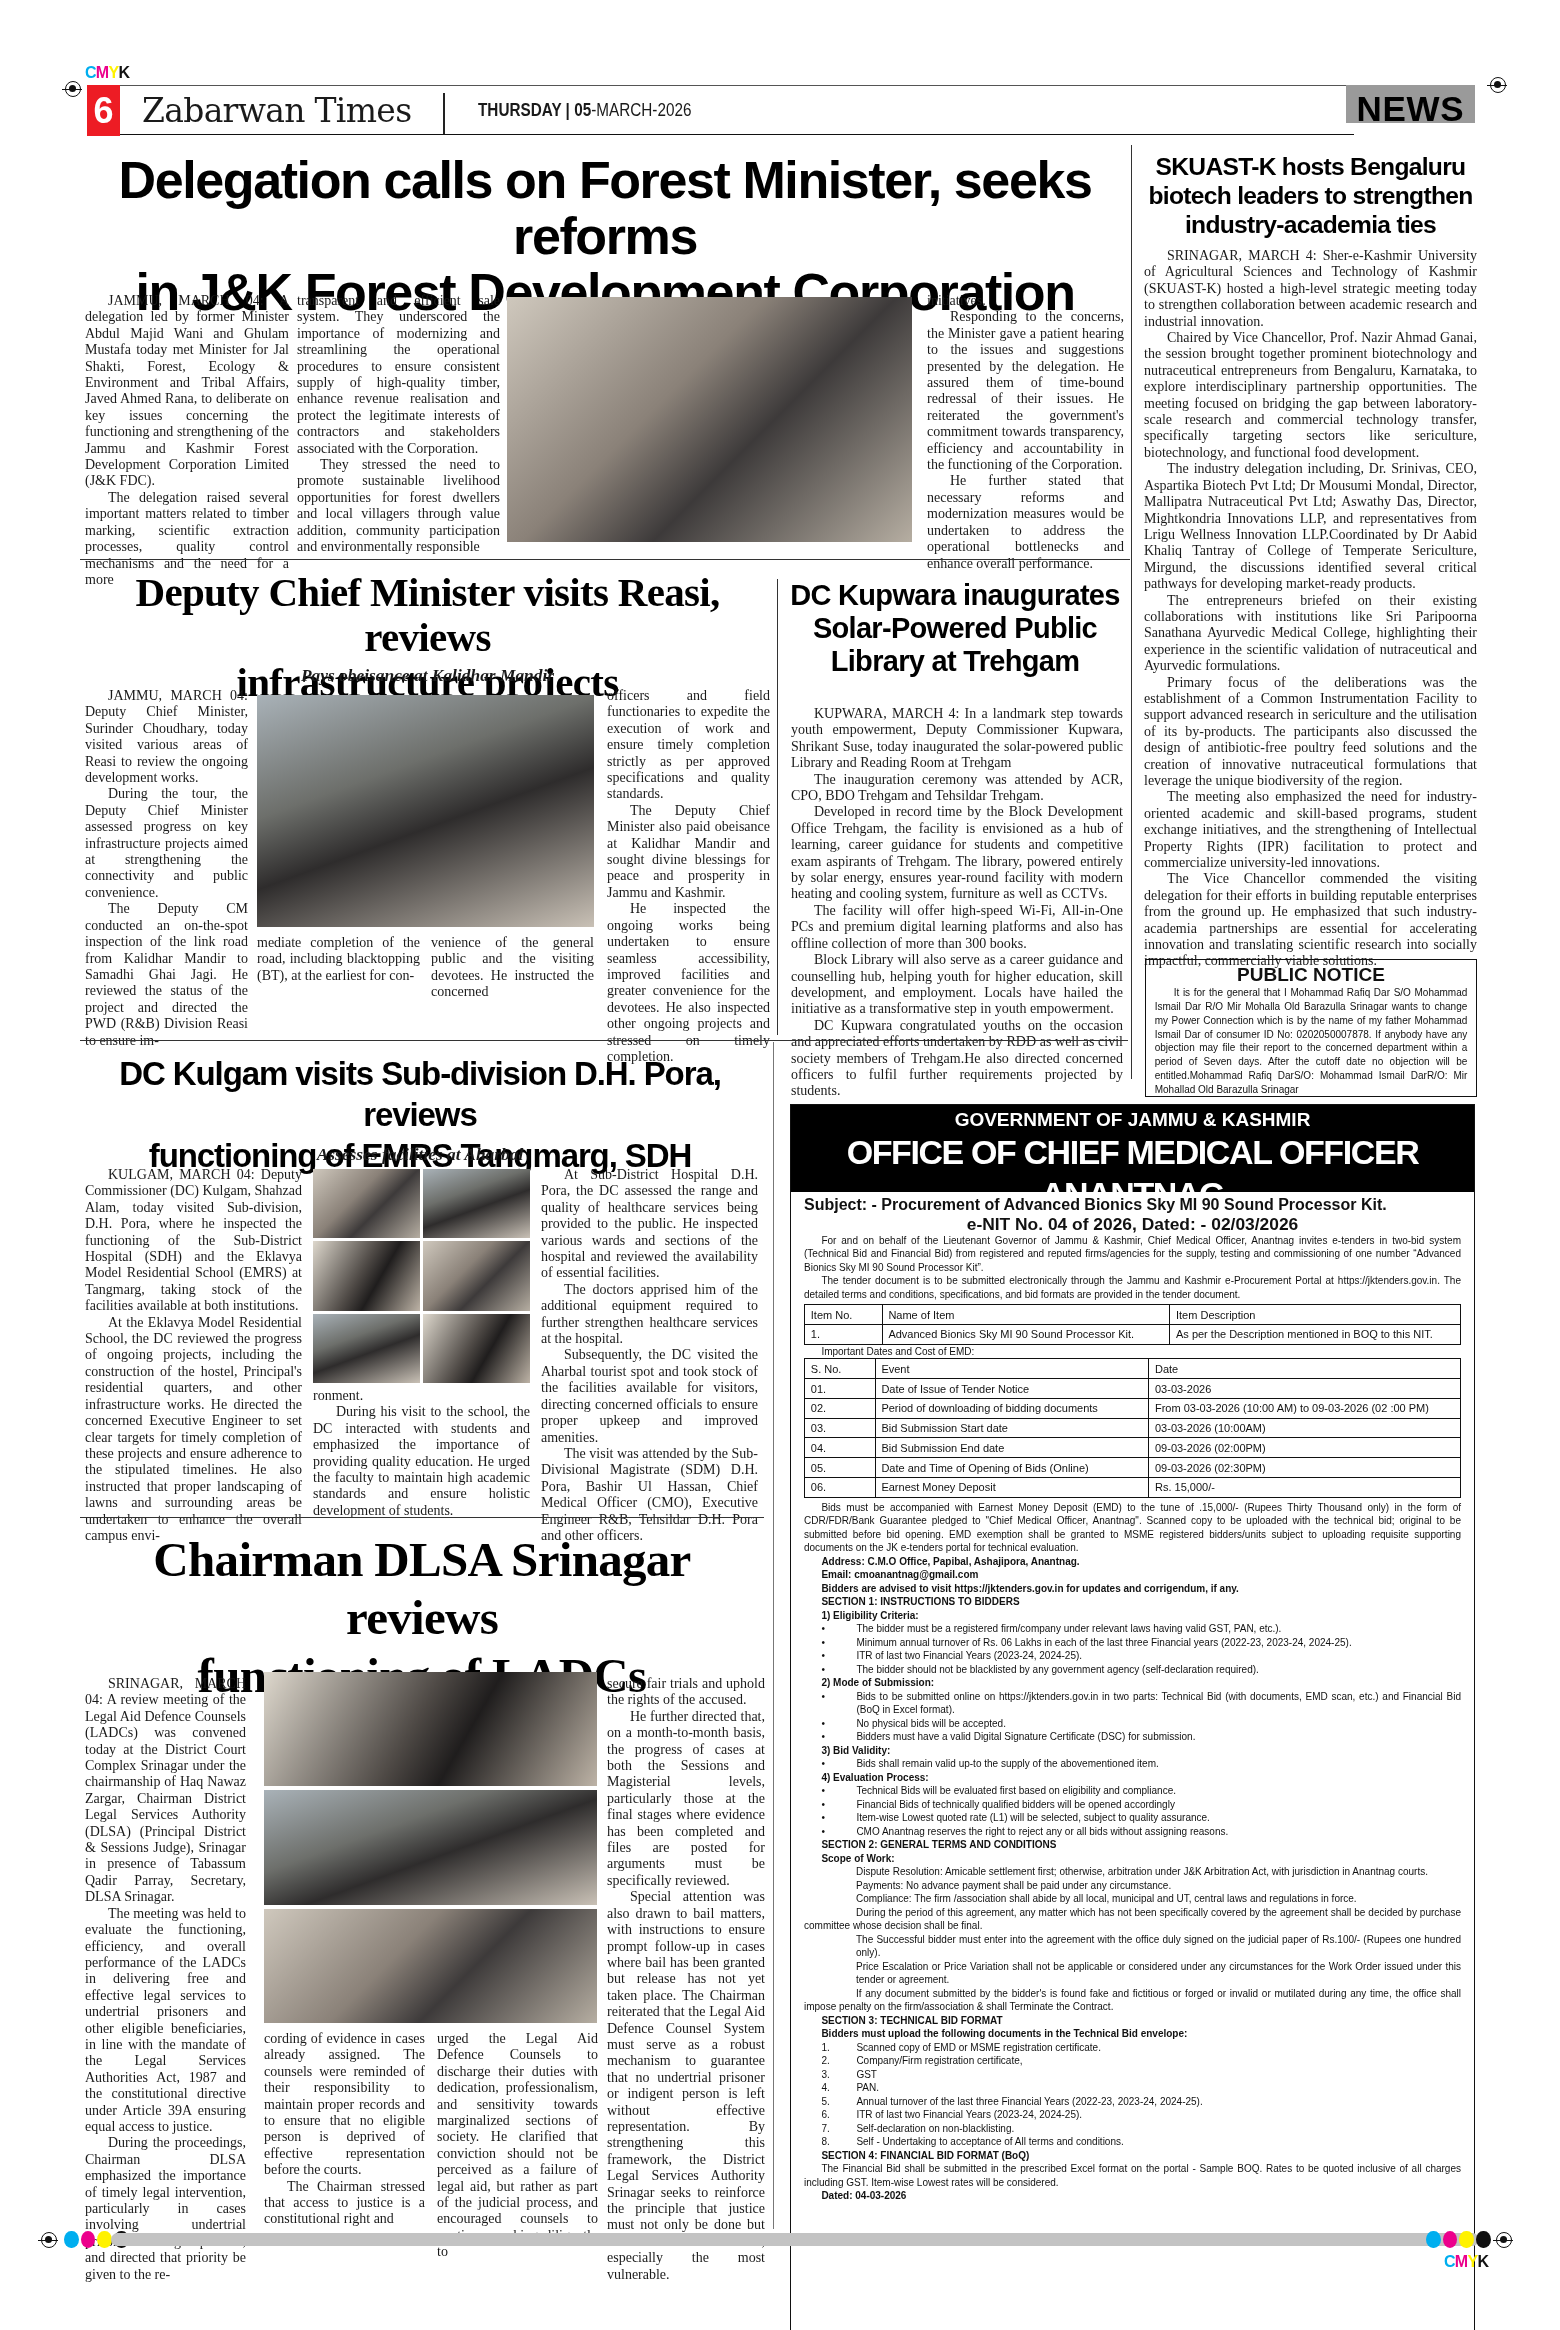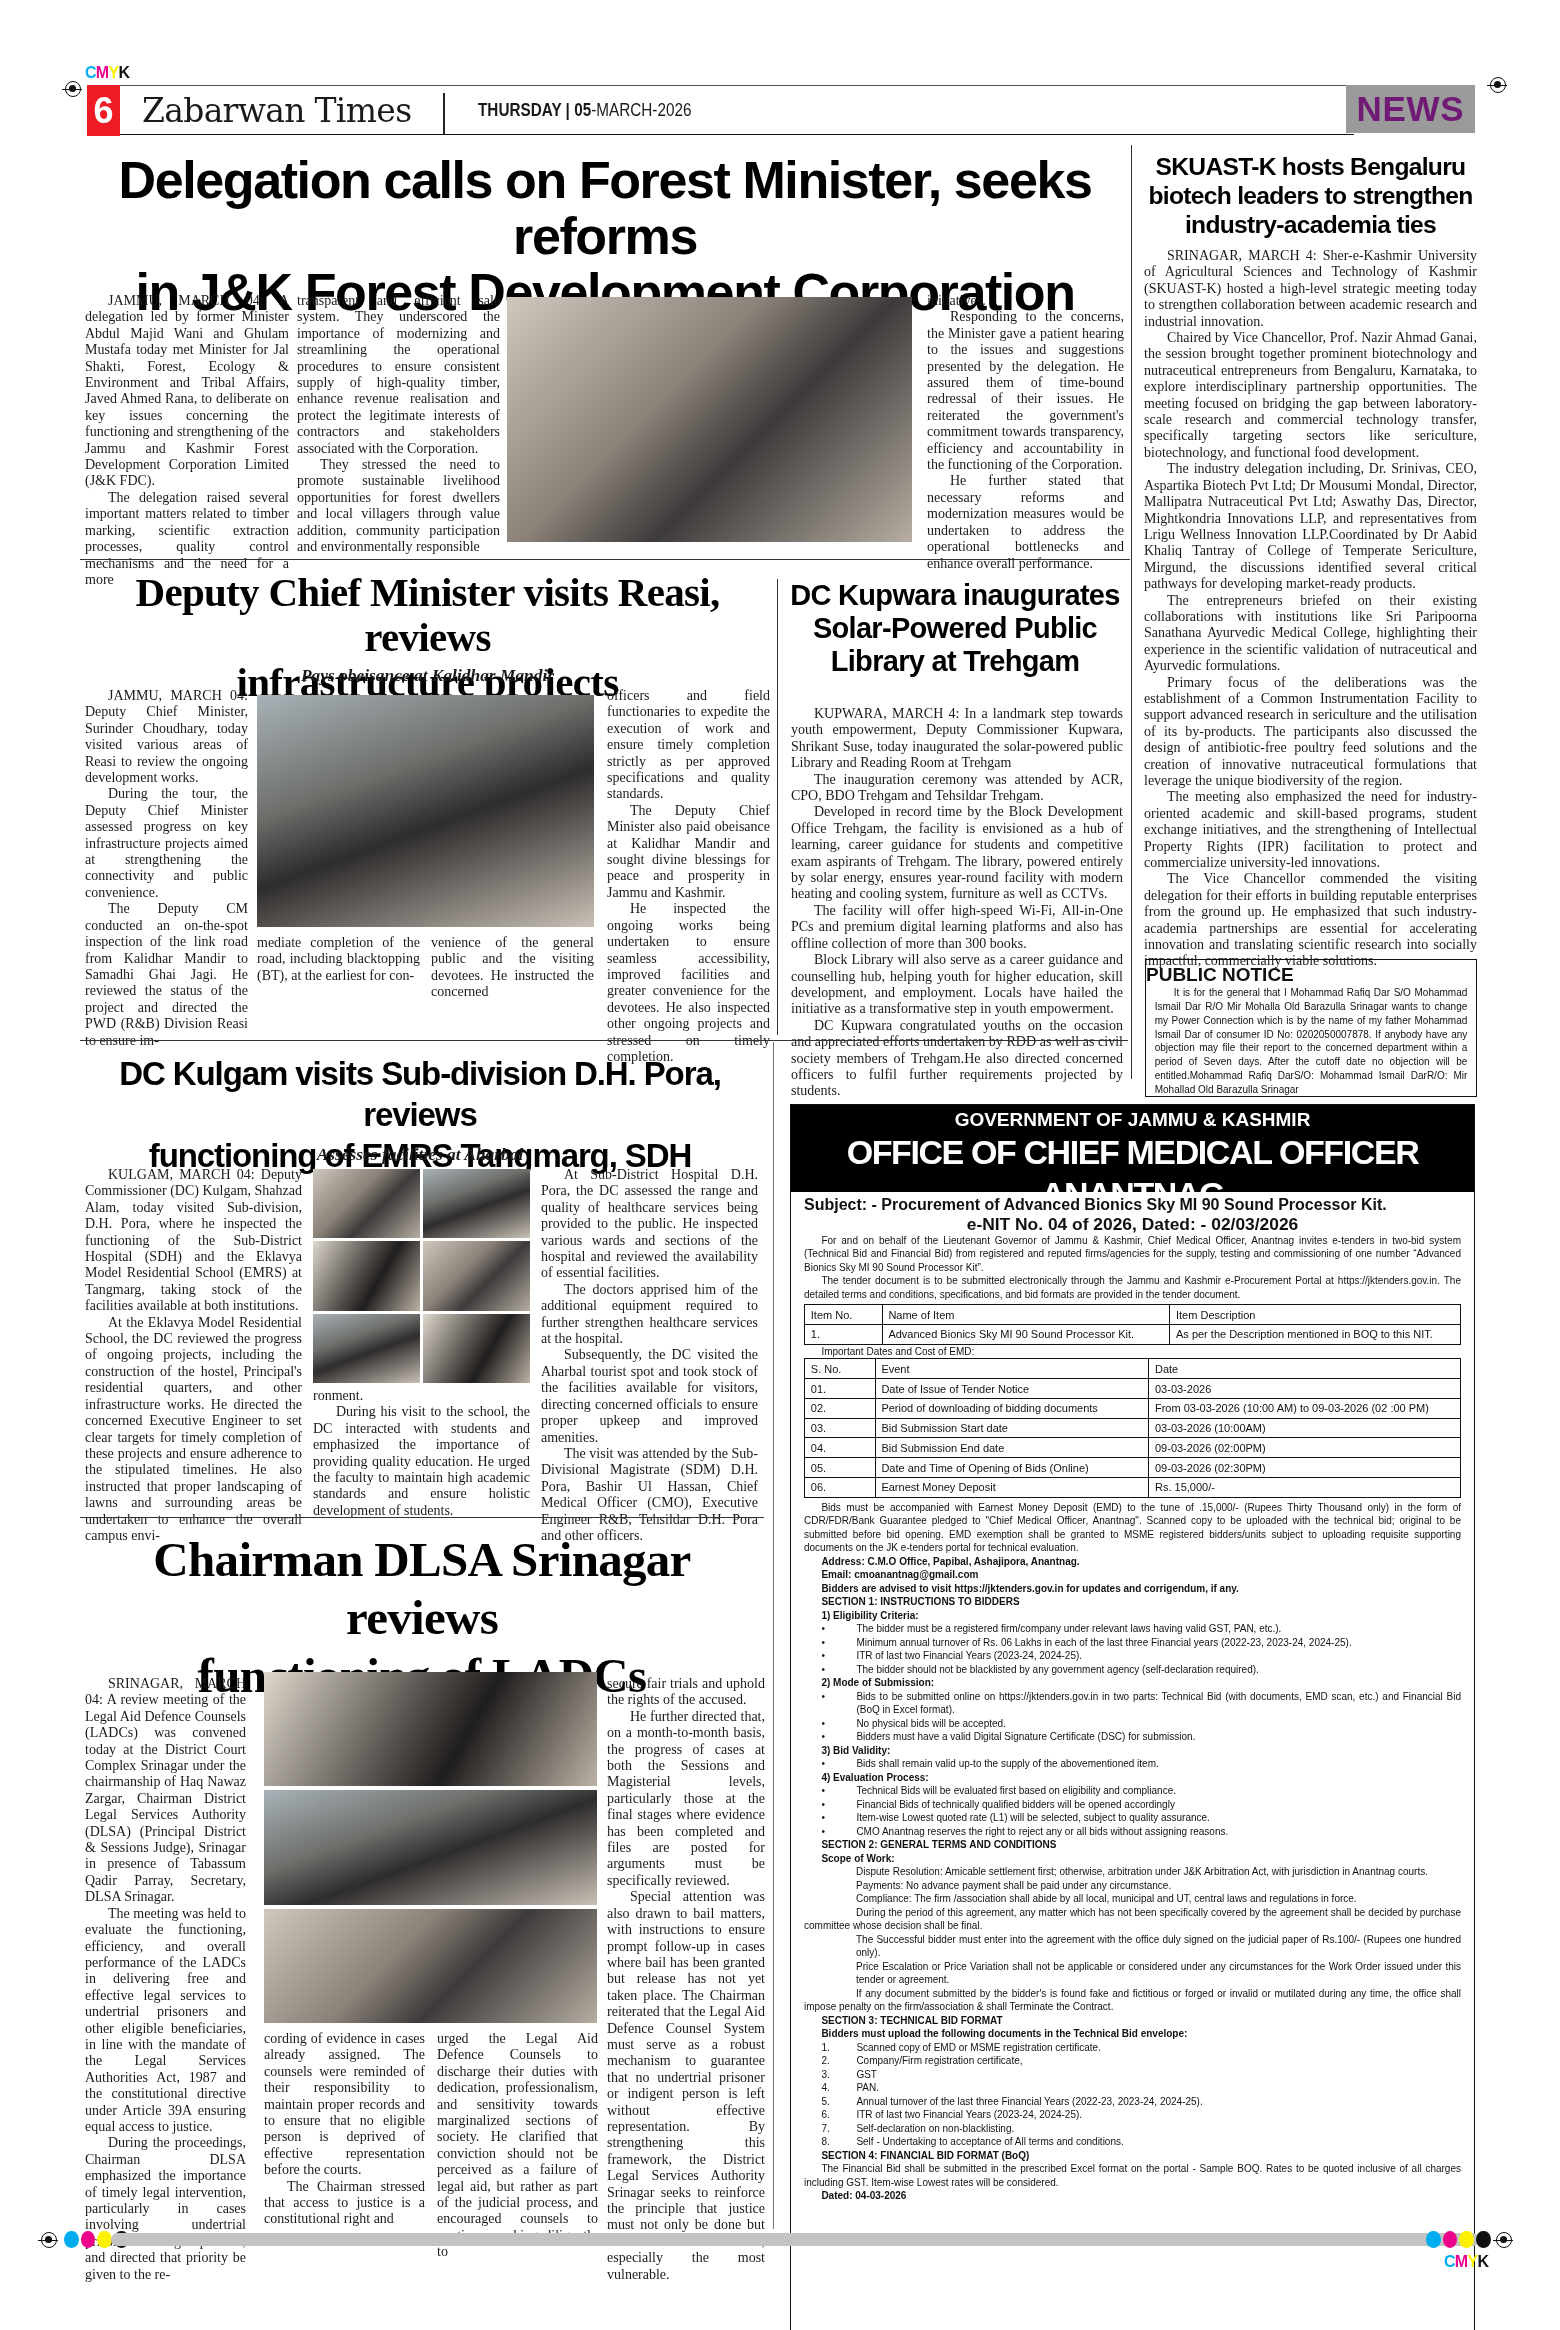--- a/index.html
+++ b/index.html
@@ -11,21 +11,21 @@
   .cmyk{font-family:"Liberation Sans",sans-serif;font-weight:bold;font-size:16px;letter-spacing:-0.7px;}
   .cmyk .c{color:#00aeef}.cmyk .m{color:#ec008c}.cmyk .y{color:#fff200}.cmyk .k{color:#111}
   .dots span{display:inline-block;width:14.5px;height:17.4px;border-radius:50%;margin-right:2.2px;}
   .bar{background:#c3c3c3;height:13px;border-radius:6.5px;}
   .masthead{left:87px;top:85px;width:1267px;height:48px;border-top:1.4px solid #555;border-bottom:1.4px solid #111;}
   .pageno{left:87px;top:85px;width:33px;height:51px;background:#ed1c24;color:#fff;font-family:"Liberation Sans",sans-serif;font-weight:bold;font-size:36px;text-align:center;line-height:51px;}
   .paper{left:142px;top:85px;font-family:"DejaVu Serif",serif;font-weight:normal;font-size:33px;line-height:51px;letter-spacing:-0.7px;}
   .vsep{left:443px;top:93px;width:2.2px;height:41px;background:#222;}
   .dateline{left:478px;top:85px;font-family:"Liberation Sans",sans-serif;font-weight:bold;font-size:18px;line-height:51px;transform:scaleX(.85);transform-origin:left;}
   .dateline .thin{font-weight:normal;}
-  .news{left:1346px;top:85px;width:129px;height:48px;background:#9a9a9a;color:#701a75;font-family:"Liberation Sans",sans-serif;font-weight:bold;font-size:35px;text-align:center;line-height:48px;letter-spacing:0.7px;}
+  .news{left:1346px;top:85px;width:129px;height:38px;background:#9a9a9a;color:#000000;font-family:"Liberation Sans",sans-serif;font-weight:bold;font-size:35px;text-align:center;line-height:48px;letter-spacing:0.7px;}
   .hl{font-family:"Liberation Sans",sans-serif;font-weight:bold;color:#000;text-align:center;line-height:1.08;}
   .serif-hl{font-family:"Liberation Serif",serif;font-weight:bold;color:#000;text-align:center;line-height:1.1;}
   .deck{font-family:"Liberation Serif",serif;font-style:italic;font-weight:bold;text-align:center;font-size:17.4px;}
   .body{font-family:"Liberation Serif",serif;font-size:14px;line-height:16.4px;text-align:justify;hyphens:auto;}
   .body p{margin:0;text-indent:23px;}
   .photo{background:linear-gradient(135deg,#cfc8bd 0%,#8a8178 40%,#3d3a3a 60%,#b6aea2 100%);}
   .photo.b{background:linear-gradient(160deg,#a9b2b8 0%,#6d6f6b 35%,#2e2c2c 55%,#c9c1b6 100%);}
   .photo.c{background:linear-gradient(120deg,#ded8cd 0%,#4f4a46 45%,#1f1d1d 60%,#bdb3a6 100%);}
   .rule-v{background:#333;width:1.4px;}
   .rule-h{background:#333;height:1.4px;}
@@ -84,21 +84,21 @@
   <p>SRINAGAR, MARCH 4: Sher-e-Kashmir University of Agricultural Sciences and Technology of Kashmir (SKUAST-K) hosted a high-level strategic meeting today to strengthen collaboration between academic research and industrial innovation.</p>
     <p>Chaired by Vice Chancellor, Prof. Nazir Ahmad Ganai, the session brought together prominent biotechnology and nutraceutical entrepreneurs from Bengaluru, Karnataka, to explore interdisciplinary partnership opportunities. The meeting focused on bridging the gap between laboratory-scale research and commercial technology transfer, specifically targeting sectors like sericulture, biotechnology, and functional food development.</p>
     <p>The industry delegation including, Dr. Srinivas, CEO, Aspartika Biotech Pvt Ltd; Dr Mousumi Mondal, Director, Mallipatra Nutraceutical Pvt Ltd; Aswathy Das, Director, Mightkondria Innovations LLP, and representatives from Lrigu Wellness Innovation LLP.Coordinated by Dr Aabid Khaliq Tantray of College of Temperate Sericulture, Mirgund, the discussions identified several critical pathways for developing market-ready products.</p>
     <p>The entrepreneurs briefed on their existing collaborations with institutions like Sri Paripoorna Sanathana Ayurvedic Medical College, highlighting their experience in the scientific validation of nutraceutical and Ayurvedic formulations.</p>
     <p>Primary focus of the deliberations was the establishment of a Common Instrumentation Facility to support advanced research in sericulture and the utilisation of its by-products. The participants also discussed the design of antibiotic-free poultry feed solutions and the creation of innovative nutraceutical formulations that leverage the unique biodiversity of the region.</p>
     <p>The meeting also emphasized the need for industry-oriented academic and skill-based programs, student exchange initiatives, and the strengthening of Intellectual Property Rights (IPR) facilitation to protect and commercialize university-led innovations.</p>
     <p>The Vice Chancellor commended the visiting delegation for their efforts in building reputable enterprises from the ground up. He emphasized that such industry-academia partnerships are essential for accelerating innovation and translating scientific research into socially impactful, commercially viable solutions.</p>
 </div>
 
 <div class="abs notice ad" style="left:1145px;top:959px;width:330px;height:136px;">
-  <div style="font-weight:bold;font-size:19px;margin-top:4.3px;">PUBLIC NOTICE</div>
+  <div style="text-align:center;font-weight:bold;font-size:19px;margin-top:4.3px;">PUBLIC NOTICE</div>
   <div style="font-size:10px;line-height:13.8px;padding:0 8.7px;text-indent:19px;text-align:justify;">It is for the general that I Mohammad Rafiq Dar S/O Mohammad Ismail Dar R/O Mir Mohalla Old Barazulla Srinagar wants to change my Power Connection which is by the name of my father Mohammad Ismail Dar of consumer ID No: 0202050007878. If anybody have any objection may file their report to the concerned department within a period of Seven days. After the cutoff date no objection will be entitled.Mohammad Rafiq DarS/O: Mohammad Ismail DarR/O: Mir Mohallad Old Barazulla Srinagar</div>
 </div>
 
 <div class="abs serif-hl" style="left:80px;top:570px;width:695px;font-size:41px;letter-spacing:-0.7px;">
   <div>Deputy Chief Minister visits Reasi, reviews</div>
   <div>infrastructure projects</div>
 </div>
 <div class="abs deck" style="left:80px;top:665px;width:695px;">Pays obeisance at Kalidhar Mandir</div>
 <div class="abs body" style="left:85px;top:688px;width:163px;">
   <p>JAMMU, MARCH 04: Deputy Chief Minister, Surinder Choudhary, today visited various areas of Reasi to review the ongoing development works.</p>

